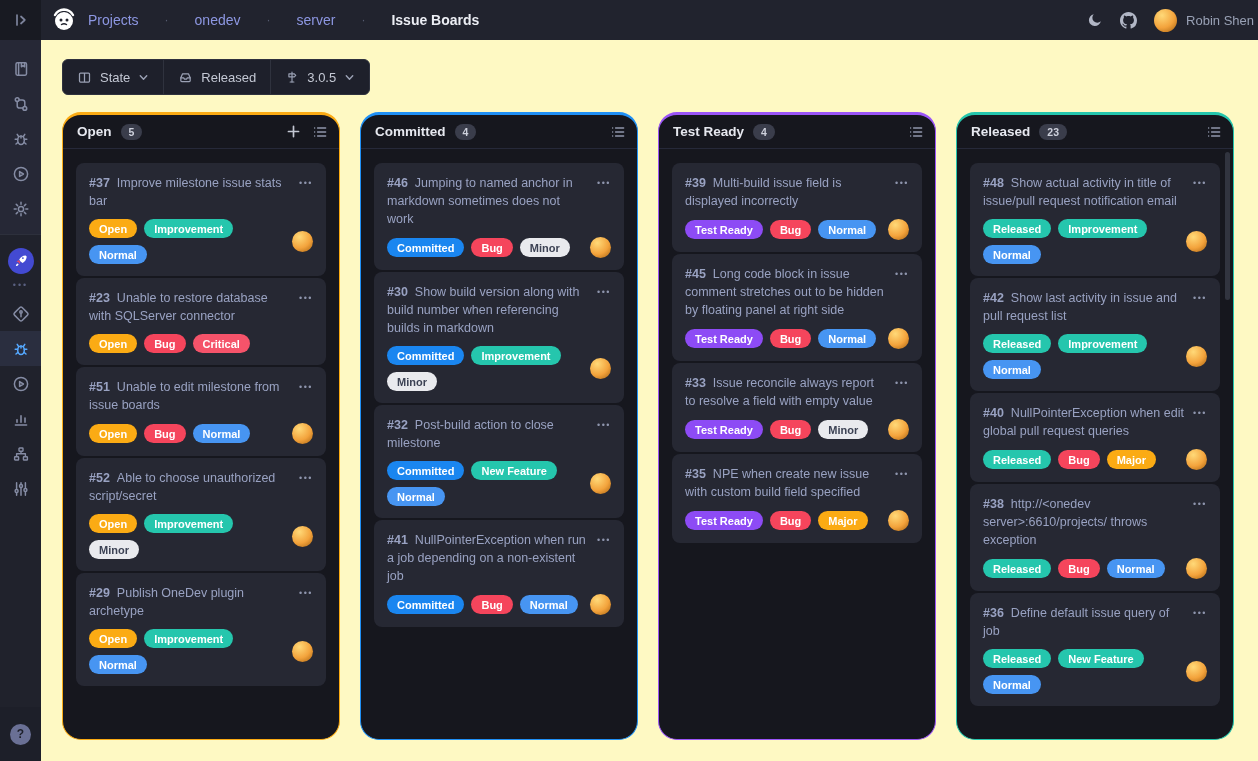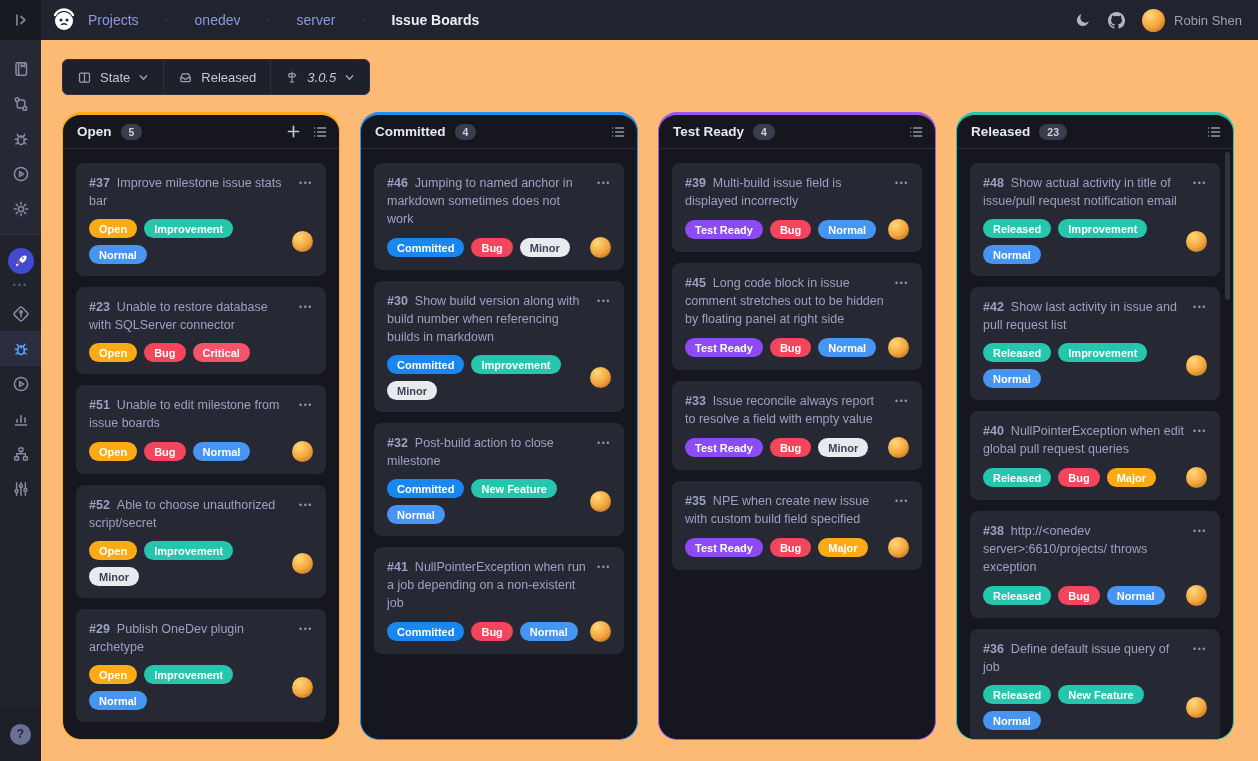--- a/index.html
+++ b/index.html
@@ -9,21 +9,21 @@
   
   .navbar { position:absolute; left:0; top:0; width:1258px; height:40px;
     background:#21232e; display:flex; align-items:center; z-index:5; }
   .nav-toggle { width:41px; height:40px; background:#181a22; display:flex;
     align-items:center; justify-content:center; cursor:pointer; flex:none; }
   .logo { width:26px; height:26px; margin:0 11px 0 10px; flex:none; }
   .crumbs { display:flex; align-items:center; gap:26px; font-size:14px; font-weight:500;text-align:right;}
   .crumb-link { color:#8d97e2; cursor:pointer; }
   .crumb-sep { color:#565b70; font-size:12px; }
   .crumb-cur { color:#eceef4; font-weight:600; }
-  .nav-right { margin-left:auto; display:flex; align-items:center; gap:17px; padding-right:16px;justify-content:space-between; }
+  .nav-right { margin-left:auto; display:flex; align-items:center; gap:17px; padding-right:4px;justify-content:space-between; }
   .nav-ic { color:#b2b7c6; display:flex; cursor:pointer; }
   .nav-avatar { width:23px; height:23px; border-radius:50%;
     background:radial-gradient(circle at 35% 28%, #ffd978 0%, #f3a33c 55%, #a4600f 100%);
     cursor:pointer; }
   .nav-user { color:#99a1b5; font-size:13px; cursor:pointer; margin-left:-8px;}
 
   
   .rail { position:absolute; left:0; top:40px; bottom:0; width:41px; background:#20222c; }
   .rail-top { background:#262836; padding:11px 0 8px; border-bottom:1px solid #2d303c; }
   .rail-item { height:35px; display:flex; align-items:center; justify-content:center;
@@ -34,28 +34,28 @@
     display:flex; align-items:center; justify-content:center; cursor:pointer; }
   .rail-dots { color:#596080; font-size:9px; letter-spacing:2px; text-align:center;
     height:18px; line-height:14px; cursor:pointer; }
   .rail-foot { position:absolute; bottom:0; left:0; width:41px; height:54px;
     background:#1d1f29; display:flex; align-items:center; justify-content:center; }
   .help-btn { width:21px; height:21px; border-radius:50%; background:#6a7095;
     color:#1d1f29; font-size:12px; font-weight:bold; display:flex; align-items:center;
     justify-content:center; cursor:pointer; }
 
   
-  .main { position:absolute; left:41px; top:40px; right:0; bottom:0; background:#fdba74; }
+  .main { position:absolute; left:41px; top:40px; right:0; bottom:0; background:#fef9c3; }
   .toolbar { display:flex; gap:13px; padding:19px 18px 17px 21px; }
   .btn-group { display:flex; height:36px; border:1px solid #2f323e; background:#1e202b;
     border-radius:6px; overflow:hidden; flex:none; }
   .tb-btn { display:flex; align-items:center; gap:8px; padding:0 14px; font-size:13px;
     color:#c4c8d4; border-right:1px solid #2f323e; cursor:pointer; background:transparent;
     border-top:none; border-bottom:none; border-left:none; font-family:inherit; }
-  .tb-btn:last-child { border-right:none;font-style:italic; }
+  .tb-btn:last-child { border-right:none; }
   .tb-btn svg { color:#9aa0b4; }
   .filter-wrap { flex:1; height:36px; border:1px solid #2f323e; background:#1b1d26;
     border-radius:6px; display:flex; align-items:stretch; overflow:hidden; }
   .filter-input { flex:1; background:transparent; border:none; outline:none;
     padding:0 13px; font-size:13px; color:#c4c8d4; font-family:inherit; }
   .filter-input::placeholder { color:#4b5065; }
   .filter-btn { width:34px; border:none; border-left:1px solid #2f323e; background:transparent;
     color:#9aa0b4; display:flex; align-items:center; justify-content:center; cursor:pointer; }
 
   
@@ -64,21 +64,21 @@
     background:#16171e; border:1px solid var(--accent); border-top:3px solid var(--accent);
     border-radius:19px; overflow:hidden; }
   .col-head { height:34px; flex:none; display:flex; align-items:center;
     padding:0 11px 0 14px; border-bottom:1px solid #262939; }
   .col-title { font-size:13.5px; font-weight:bold; color:#e6e8ef; }
   .col-count { margin-left:9px; background:#3a3d4b; color:#ced1dc; font-size:10.5px;
     font-weight:bold; padding:2px 8px; border-radius:9px; }
   .col-actions { margin-left:auto; display:flex; align-items:center; gap:11px; }
   .icon-btn { background:none; border:none; color:#9096ac; display:flex; cursor:pointer; padding:0; }
   .col-body { position:relative; flex:1; padding:14px 13px; display:flex;
-    flex-direction:column; gap:11px; overflow:hidden; }
+    flex-direction:column; gap:2px; overflow:hidden; }
 
   .card { background:#262833; border-radius:8px; padding:11px 13px 12px; flex:none; cursor:pointer; }
   .card-head { display:flex; align-items:flex-start; }
   .card-title { flex:1; font-size:12.5px; line-height:18px; color:#99a2c2; }
   .cid { font-weight:600; margin-right:7px; }
   .card-menu { background:none; border:none; color:#8e95ad; font-size:9px;
     letter-spacing:1.5px; margin-left:8px; padding-top:4px; cursor:pointer; flex:none; }
   .card-foot { display:flex; align-items:center; margin-top:9px; }
   .labels { display:flex; flex-wrap:wrap; gap:7px; align-items:center; flex:1; }
   .label { font-size:11px; font-weight:600; color:#fff; padding:3.5px 10px;

